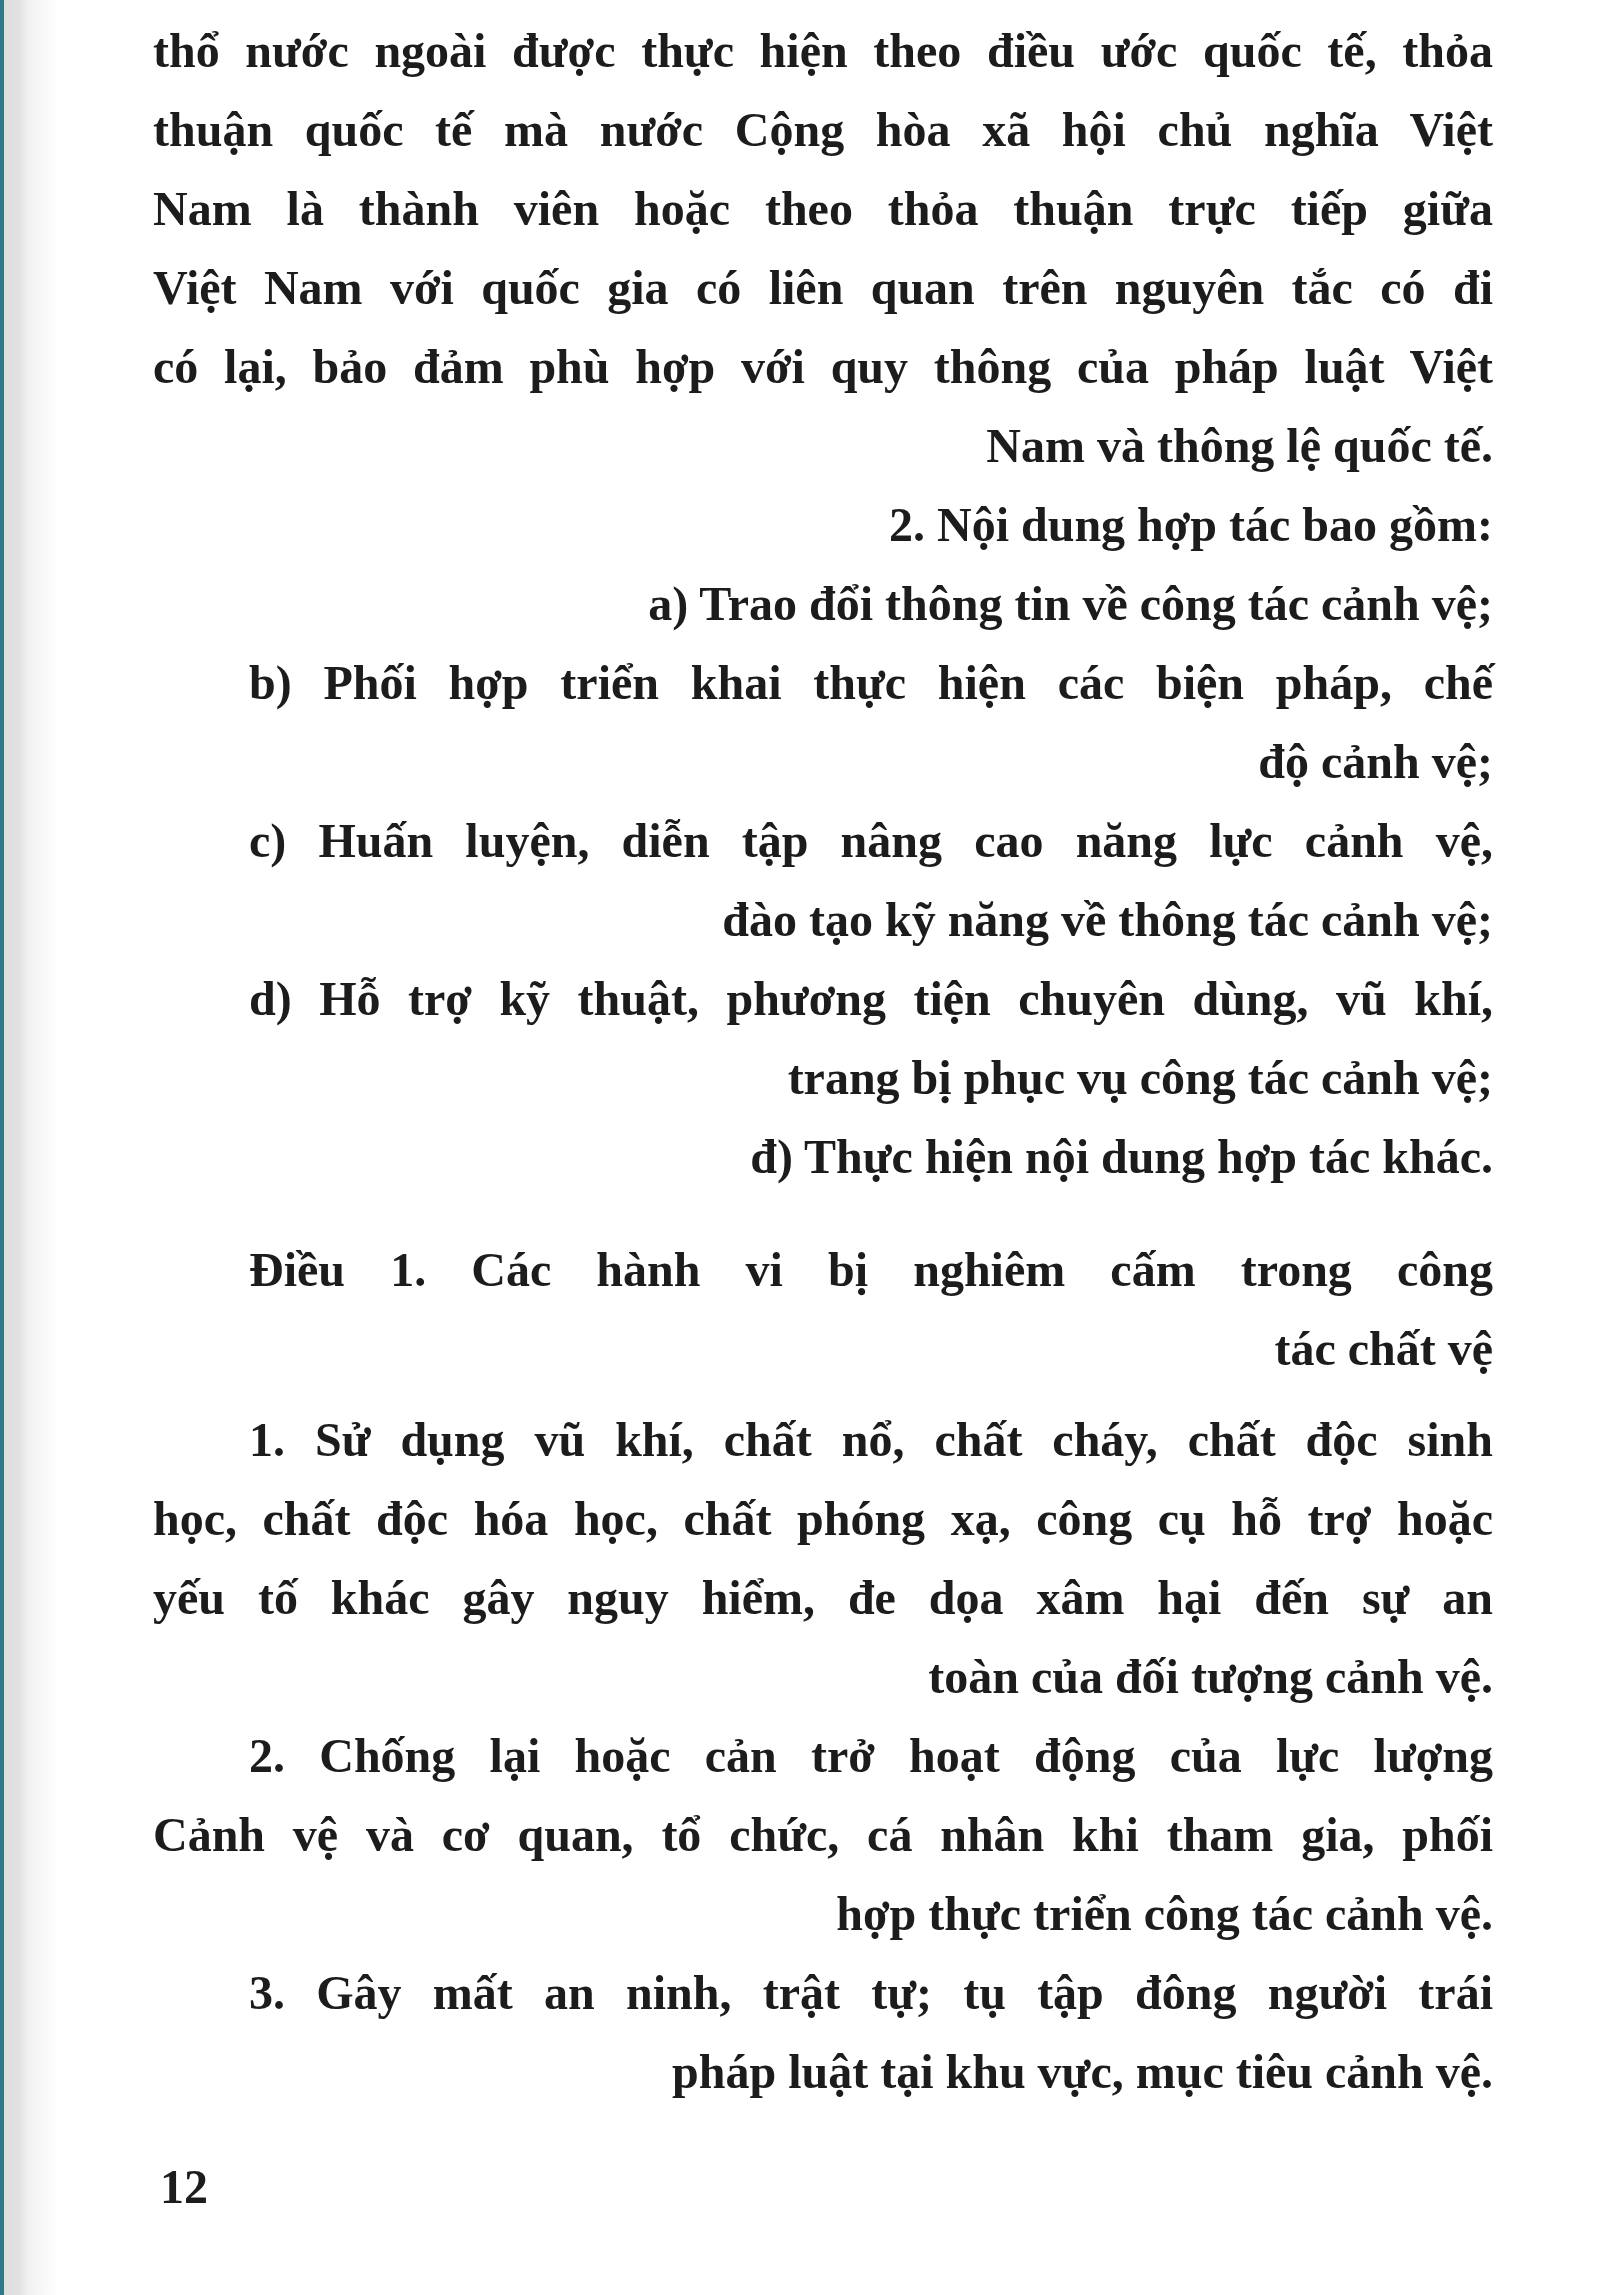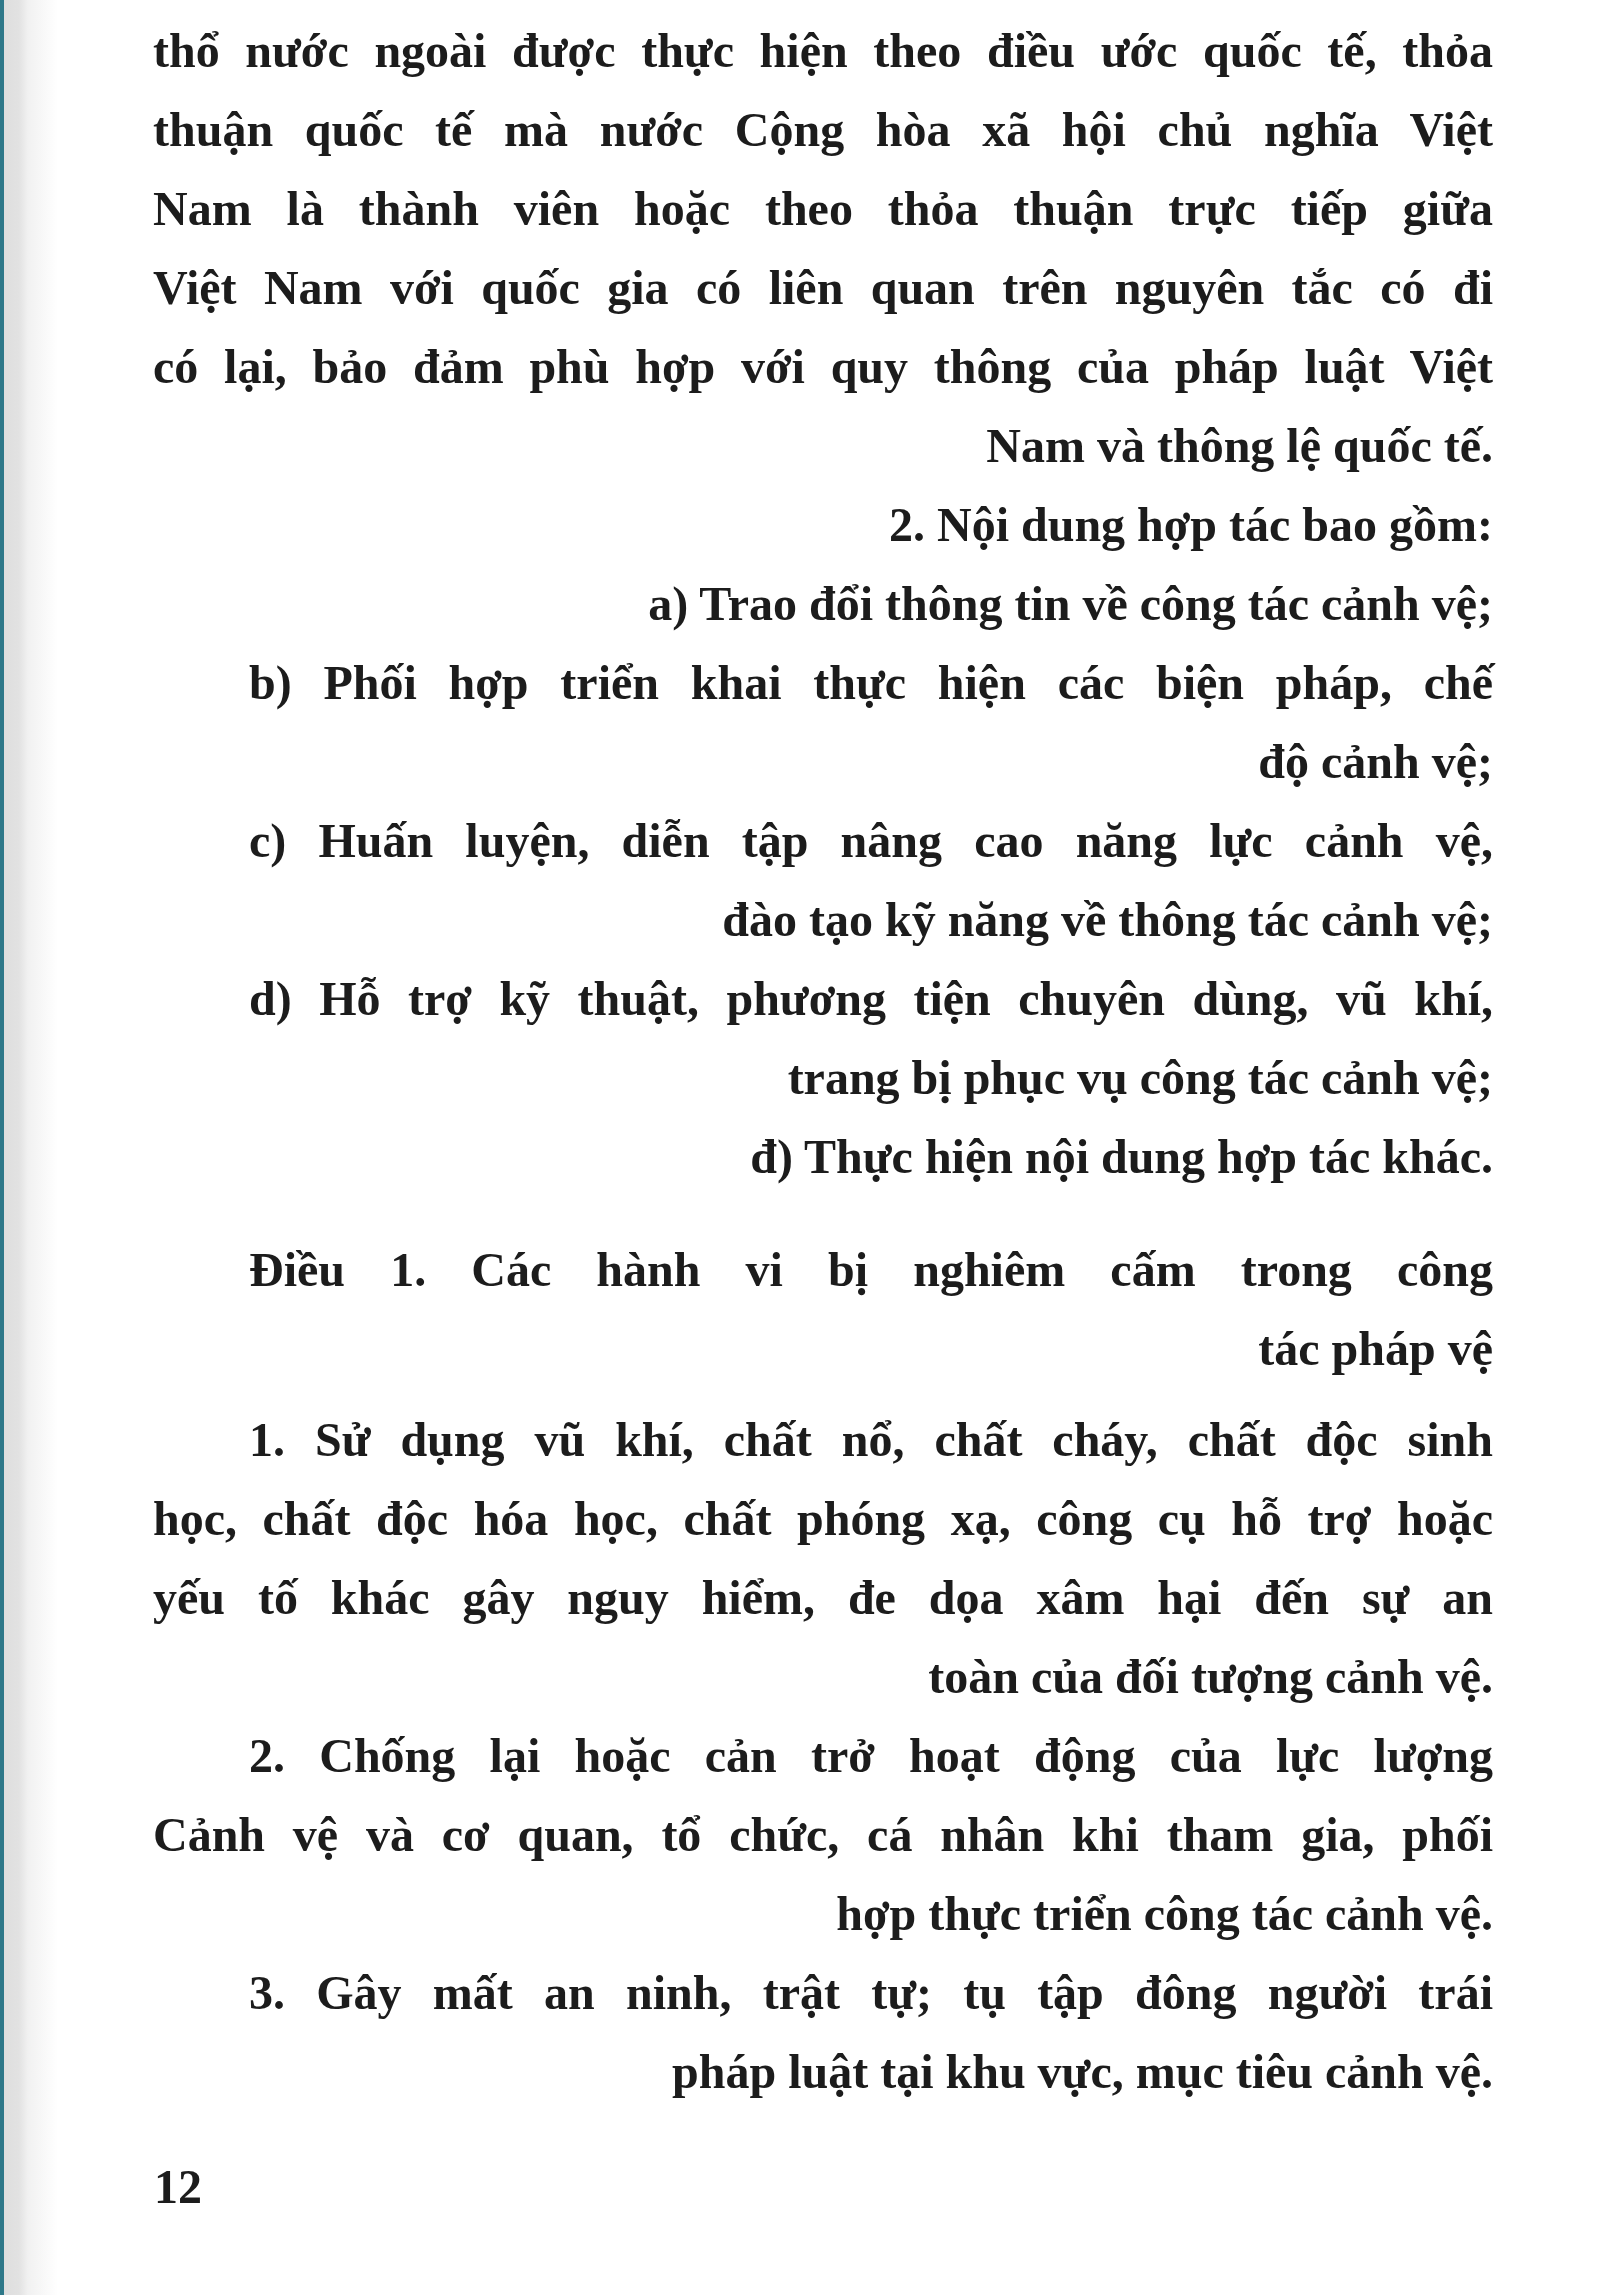--- a/index.html
+++ b/index.html
@@ -32,21 +32,21 @@
   .line { display: block; text-align: right; }
   .line.just { text-align: justify; text-align-last: justify; }
   .para.indent > .line:first-child { padding-left: 96px; }
   .para.heading {
     font-weight: 700;
     margin-top: 34px;
     margin-bottom: 12px;
   }
   .page-number {
     position: absolute;
-    left: 154px; top: 2147px;
+    left: 160px; top: 2147px;
     font-size: 48px;
     line-height: 79px;
     color: #1c1c1c;
   }
 </style>
 </head>
 <body>
 
 <div class="edge-teal"></div>
 <div class="edge-shade"></div>
@@ -77,21 +77,21 @@
       </p>
       <p class="para indent">
         <span class="line just">d) Hỗ trợ kỹ thuật, phương tiện chuyên dùng, vũ khí,</span>
         <span class="line">trang bị phục vụ công tác cảnh vệ;</span>
       </p>
       <p class="para indent">
         <span class="line">đ) Thực hiện nội dung hợp tác khác.</span>
       </p>
       <p class="para indent heading">
         <span class="line just">Điều 1. Các hành vi bị nghiêm cấm trong công</span>
-        <span class="line">tác pháp vệ</span>
+        <span class="line">tác chất vệ</span>
       </p>
       <p class="para indent">
         <span class="line just">1. Sử dụng vũ khí, chất nổ, chất cháy, chất độc sinh</span>
         <span class="line just">học, chất độc hóa học, chất phóng xạ, công cụ hỗ trợ hoặc</span>
         <span class="line just">yếu tố khác gây nguy hiểm, đe dọa xâm hại đến sự an</span>
         <span class="line">toàn của đối tượng cảnh vệ.</span>
       </p>
       <p class="para indent">
         <span class="line just">2. Chống lại hoặc cản trở hoạt động của lực lượng</span>
         <span class="line just">Cảnh vệ và cơ quan, tổ chức, cá nhân khi tham gia, phối</span>

